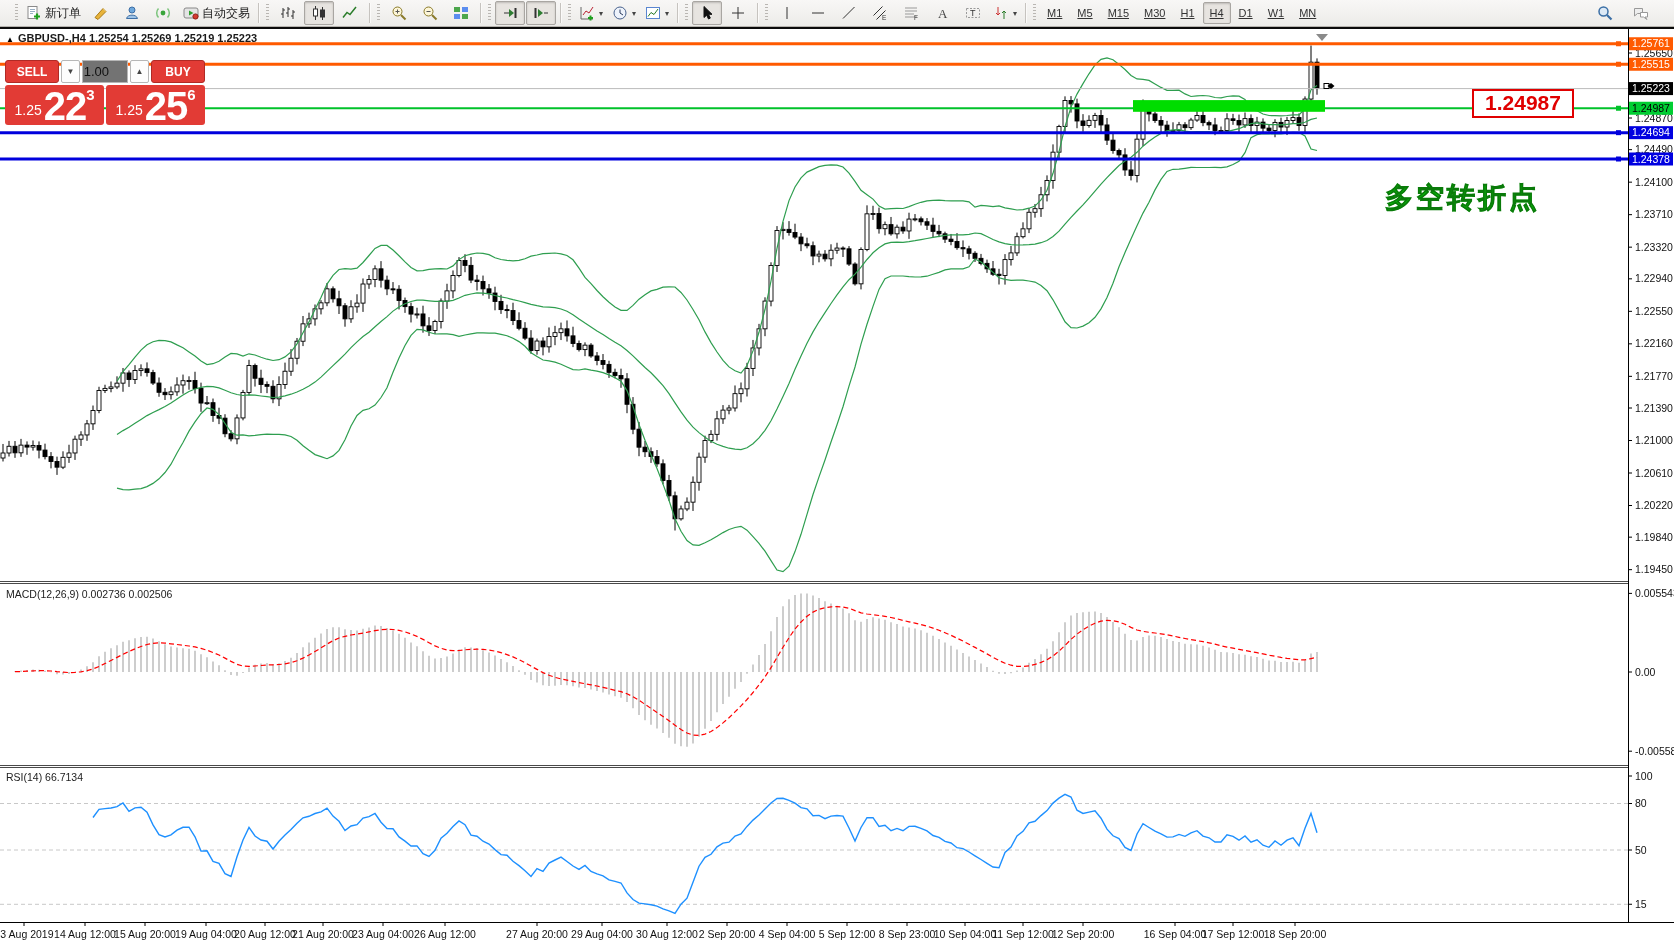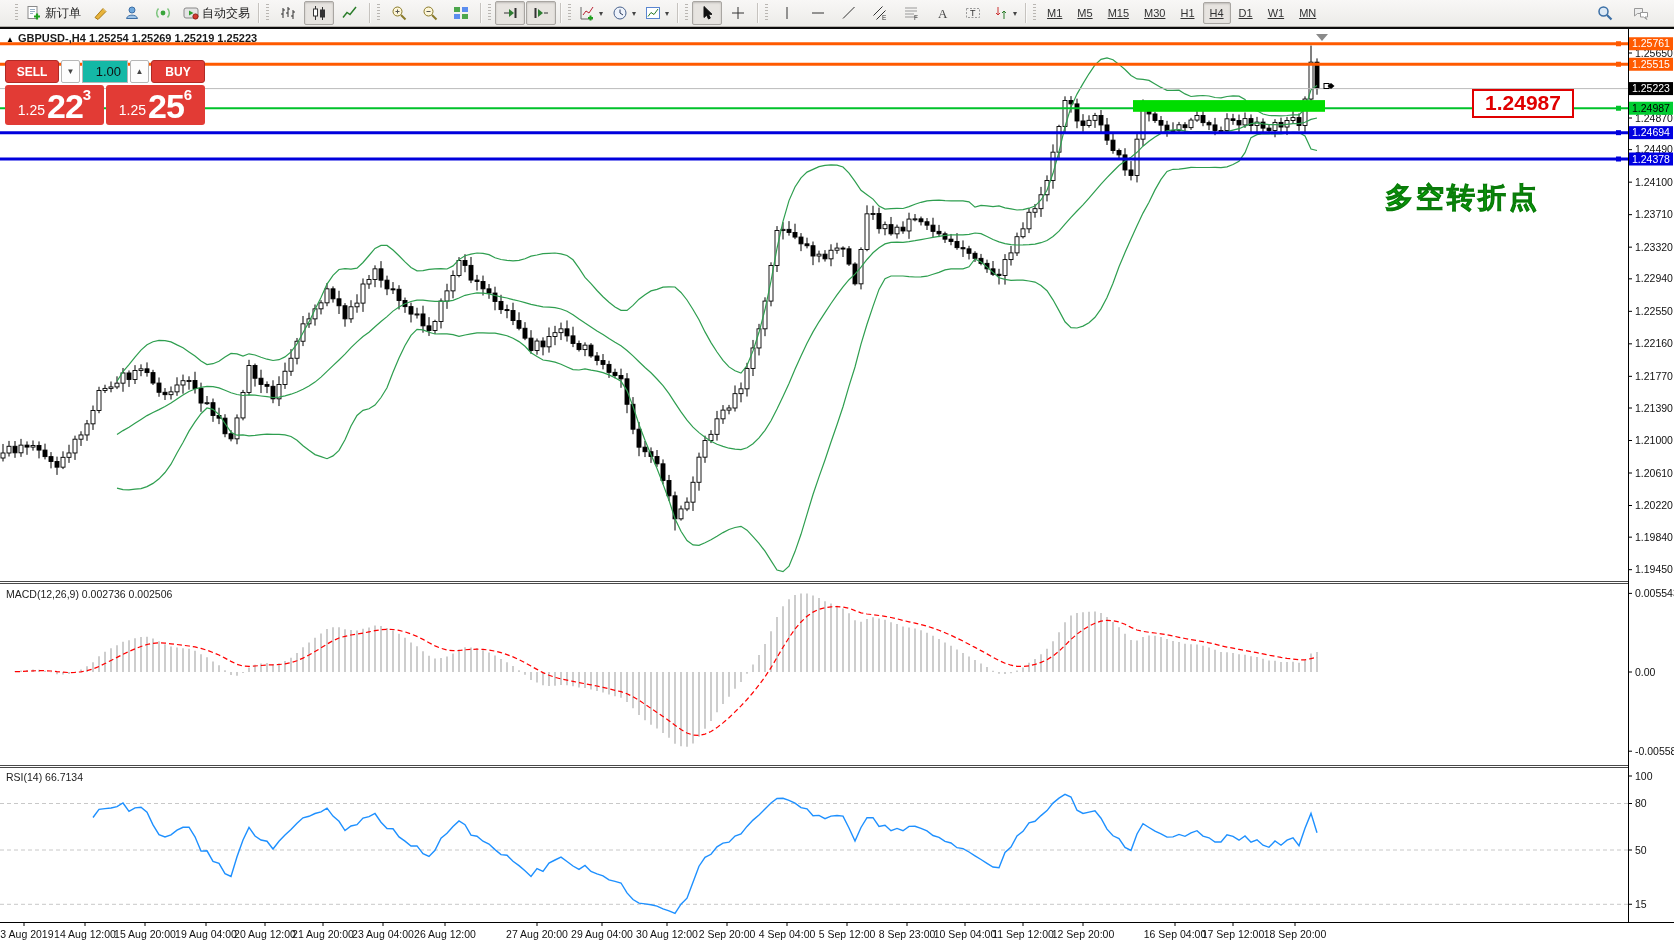--- a/index.html
+++ b/index.html
@@ -26,27 +26,27 @@
   .chart-window{position:absolute;top:27px;left:0;width:1674px;height:923px;border-top:2px solid #0a0a0a;
     background:#fff;}
   #chart-svg{position:absolute;top:0;left:0;}
   
   .quote{position:absolute;left:5px;top:31px;width:200px;z-index:10;}
   .q-row1{display:flex;height:23px;gap:2px;}
   .q-sell,.q-buy{flex:0 0 52px;background:#e23b35;border:1px solid #b02a25;border-radius:3px;color:#fff;
     font-size:12px;font-weight:bold;display:flex;align-items:center;justify-content:center;cursor:pointer;}
   .q-spin{flex:0 0 17px;background:#fdfdfd;border:1px solid #b7b7b7;border-radius:2px;font-size:8px;color:#444;
     display:flex;align-items:center;justify-content:center;cursor:pointer;}
-  .q-vol{flex:1;background:#14b8a6;border:1px solid #b7b7b7;display:flex;align-items:center;
-    justify-content:flex-end;padding-right:6px;font-size:13px;color:#111;}
+  .q-vol{flex:1;background:#737373;border:1px solid #b7b7b7;display:flex;align-items:center;
+    justify-content:flex-end;padding-right:18px;font-size:13px;color:#111;}
   .q-row2{display:flex;height:40px;margin-top:2px;gap:2px;}
   .q-tile{flex:1;background:#e23b35;border-radius:3px;color:#fff;display:flex;align-items:flex-end;
     justify-content:center;padding-bottom:3px;cursor:pointer;}
   .q-small{font-size:14px;font-weight:normal;line-height:24px;margin-right:2px;}
-  .q-big{font-size:34px;font-weight:bold;line-height:31px;letter-spacing:-1px;}
+  .q-big{font-size:40px;font-weight:bold;line-height:31px;letter-spacing:-1px;}
   .q-sup{font-size:15px;font-weight:bold;line-height:16px;align-self:flex-start;margin-top:2px;}
 </style>
 </head>
 <body>
 
 <div class="app">
   <div class="toolbar" id="toolbar">
       <div class="tb-handle"></div>
       <div class="tb-btn">
         <span>

